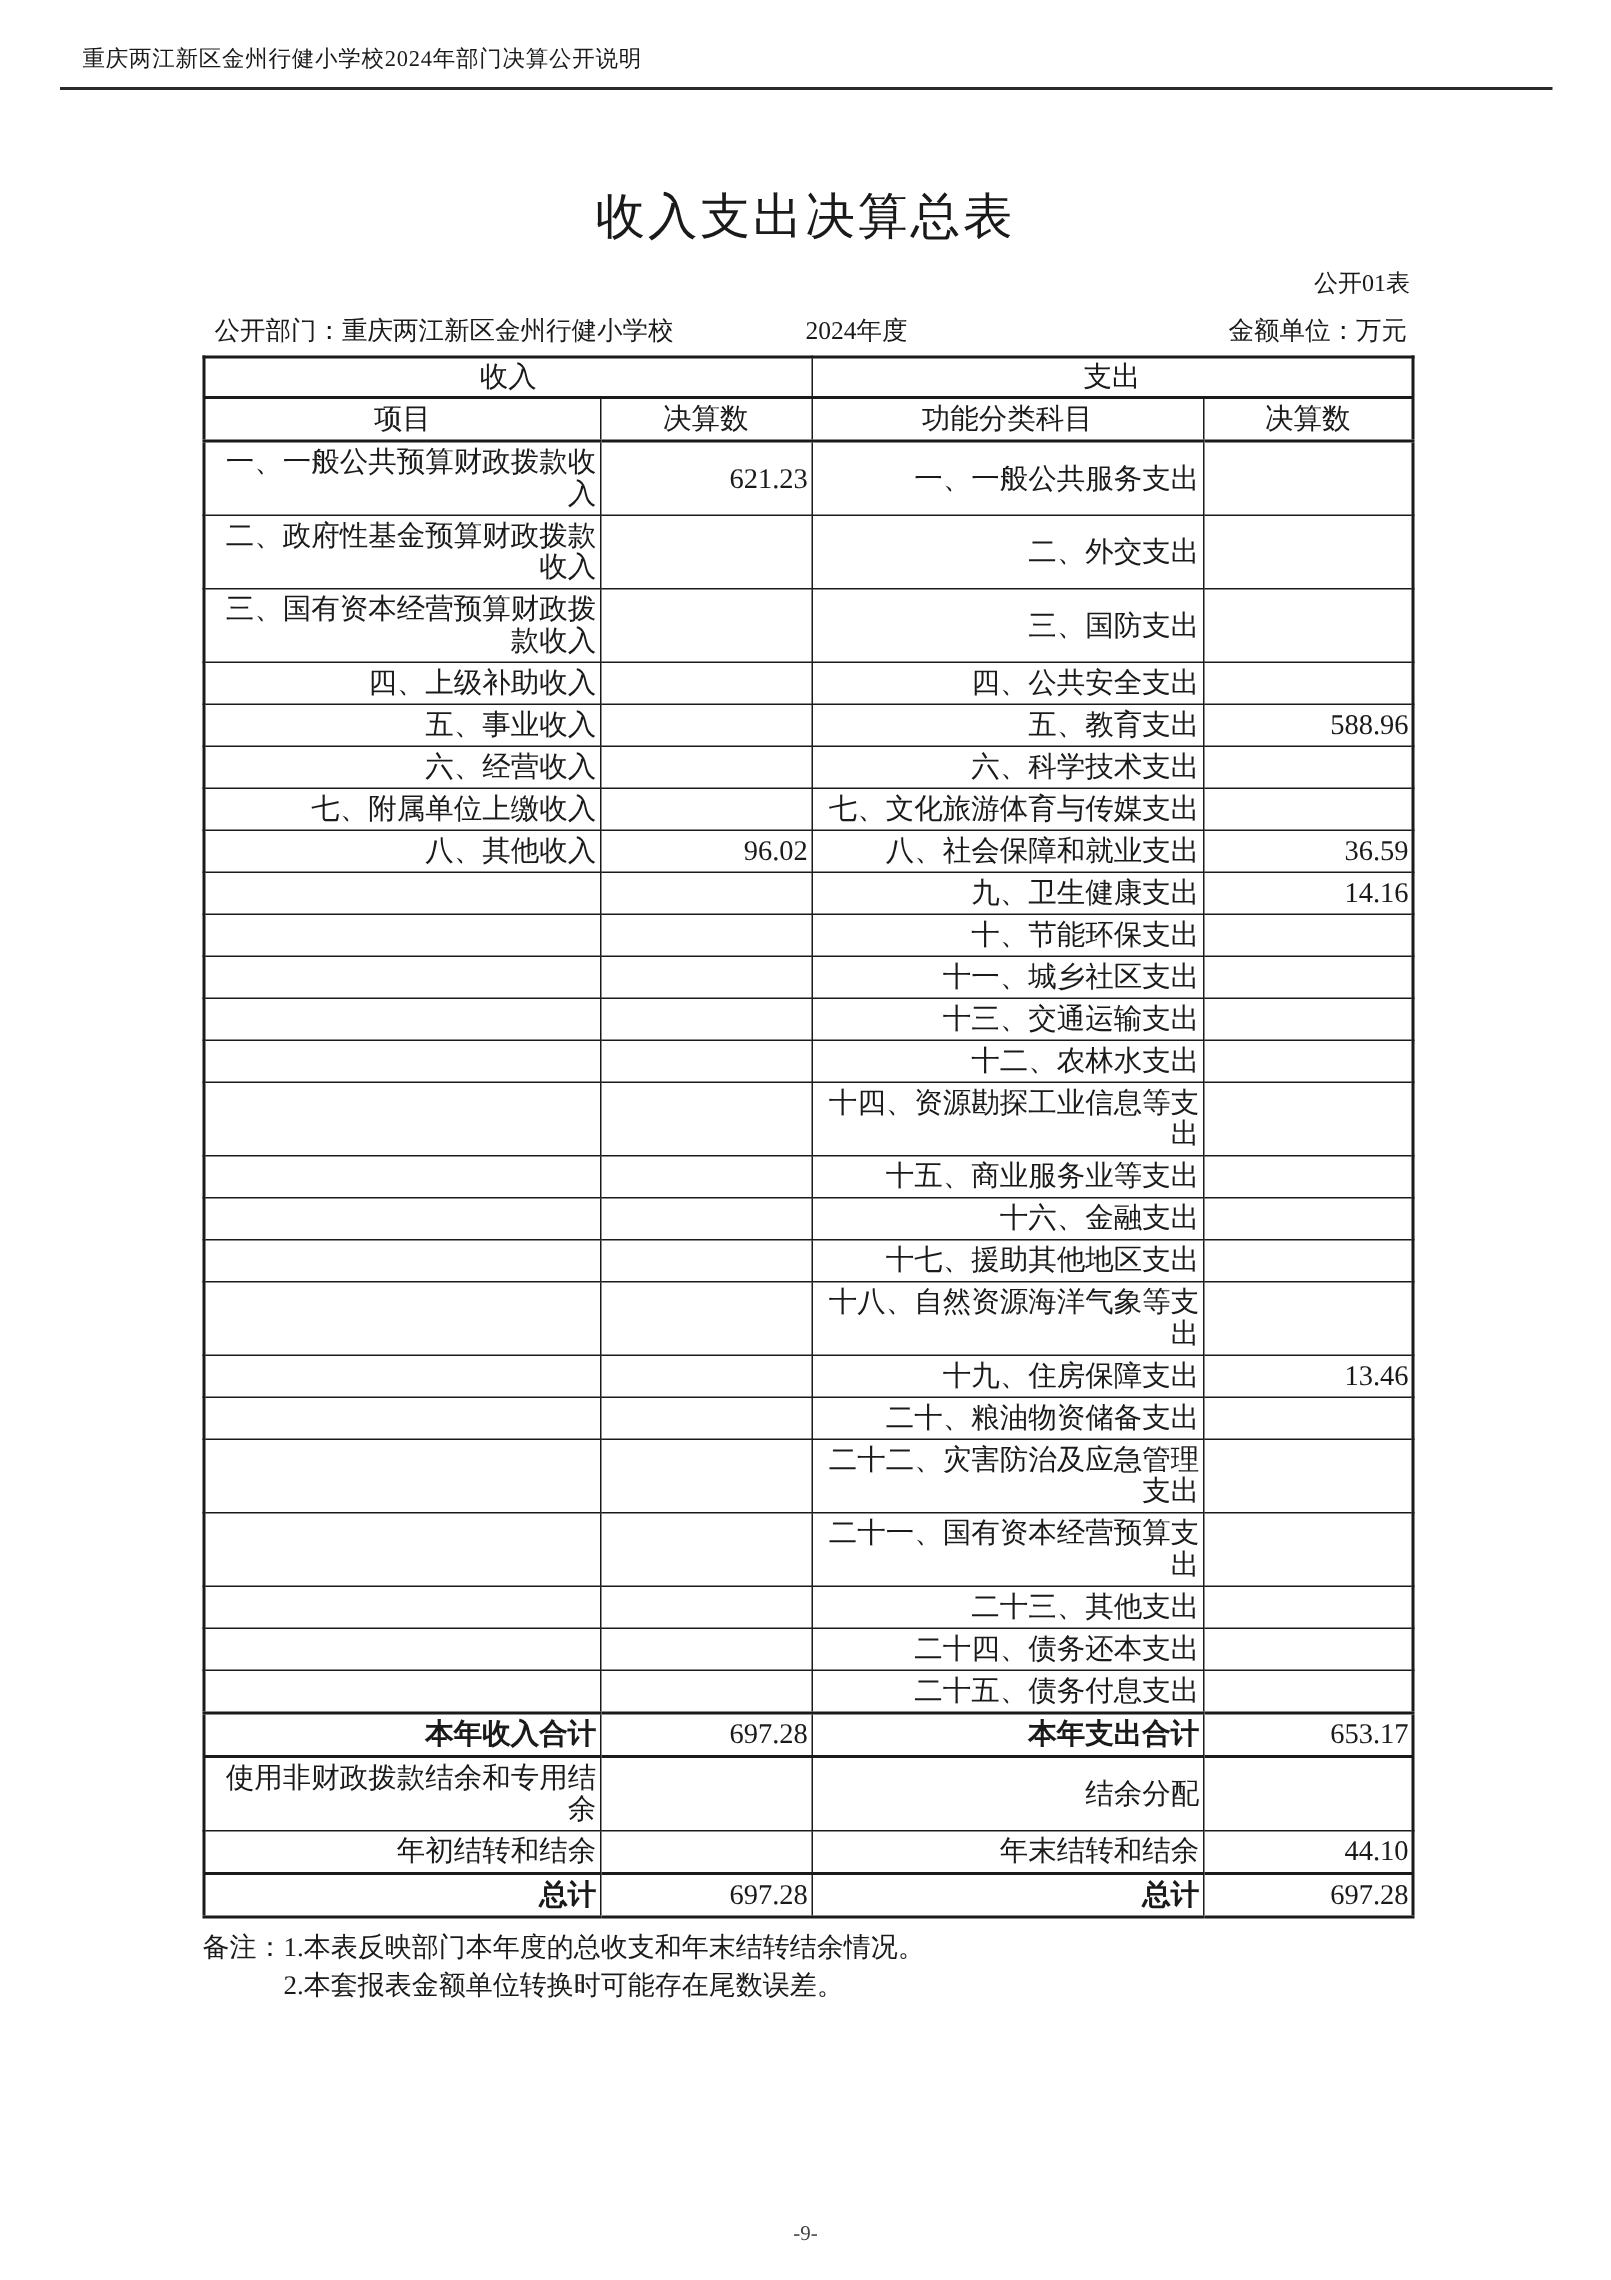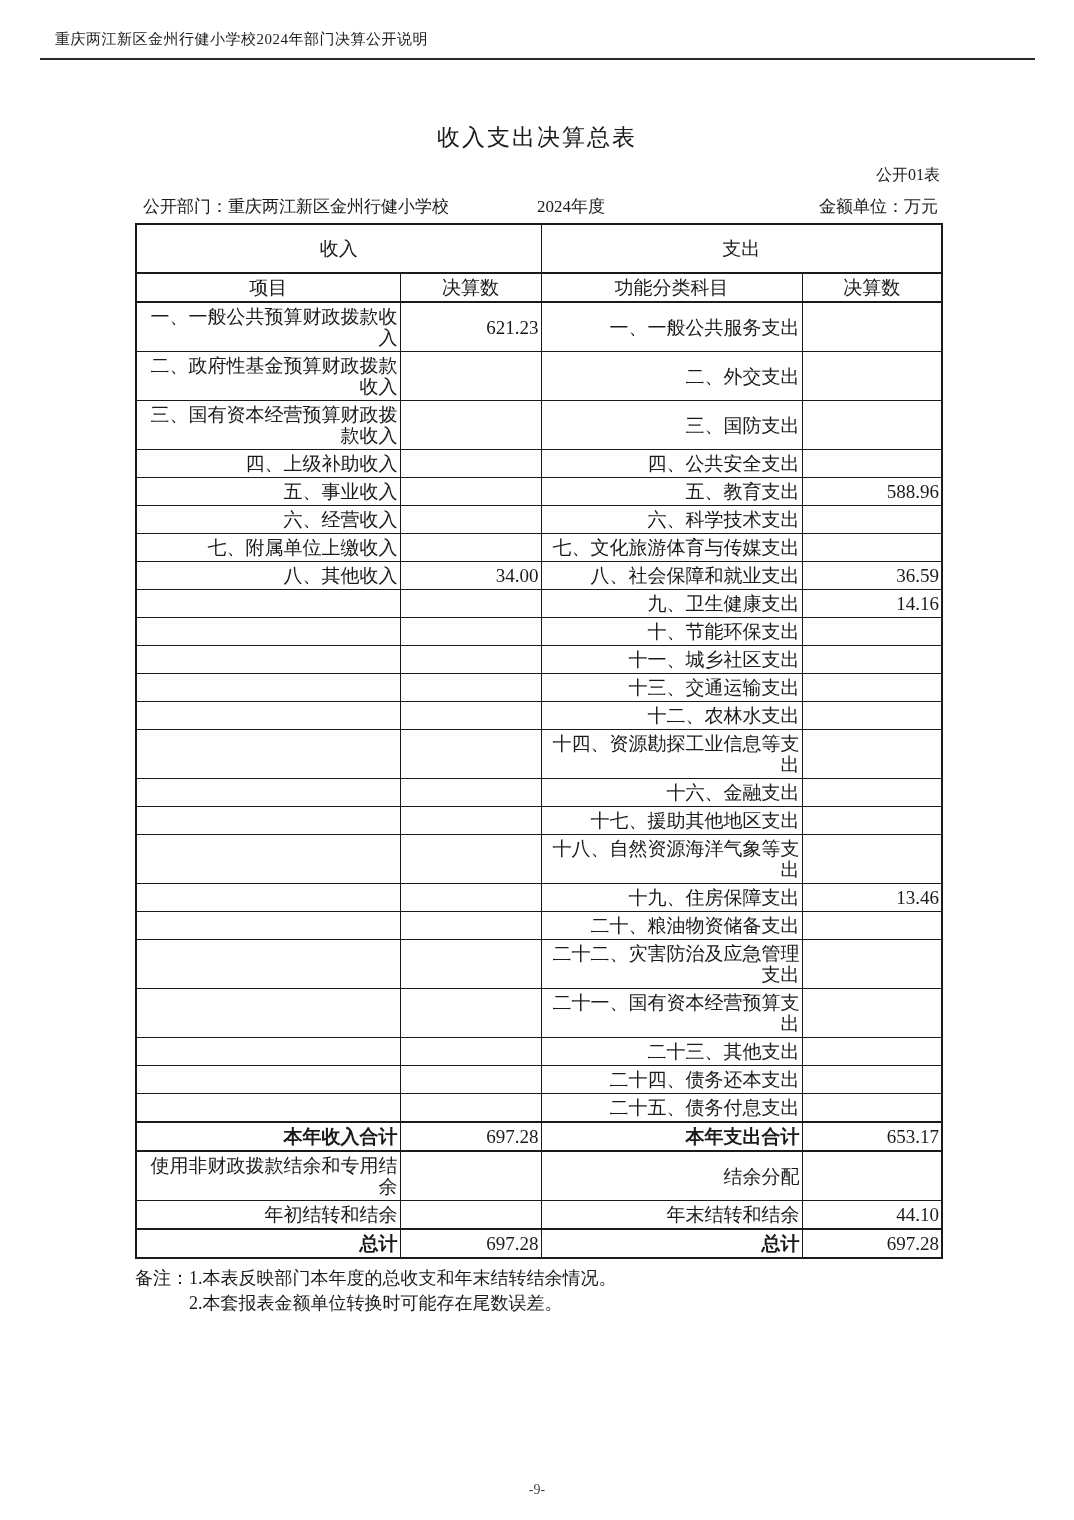--- a/index.html
+++ b/index.html
@@ -2,35 +2,35 @@
 <html><head>
 <meta charset="utf-8">
 <style>
   html,body{margin:0;padding:0;}
   body{
     width:1074px;height:1520px;background:#ffffff;position:relative;
     font-family:"Liberation Serif","DejaVu Serif",serif;color:#1a1a1a;
   }
   .doc-header{margin:30px 0 0 55px;font-size:15px;letter-spacing:.5px;}
   .doc-header-rule{margin:9px 0 0 40px;width:995px;height:2px;background:#2a2a2a;}
-  .title{margin:62px 0 0 0;text-align:center;font-size:23px;font-weight:normal;letter-spacing:2px;}
+  .title{margin:62px 0 0 0;text-align:center;font-size:33px;font-weight:normal;letter-spacing:2px;}
   .table-label{margin:12px 134px 0 0;text-align:right;font-size:16px;padding-left:19px;}
   .meta-row{position:relative;margin:9px 136px 0 143px;font-size:17px;height:22px;}
   .meta-year{position:absolute;left:394px;top:0;}
   .meta-unit{position:absolute;right:0;top:0;}
   table.budget{
     margin:6px 0 0 135px;border-collapse:collapse;table-layout:fixed;
     width:806px;border:2px solid #1a1a1a;
   }
   table.budget td,table.budget th{
     border:1px solid #1a1a1a;font-size:19px;font-weight:normal;
     line-height:21px;padding:3px 2px;vertical-align:middle;
     overflow:hidden;word-break:break-all;
   }
-  tr.group-header th{border-bottom:2px solid #1a1a1a;padding:13px 2px;text-align:center;}
+  tr.group-header th{border-bottom:2px solid #1a1a1a;padding:2px 2px;text-align:center;}
   tr.col-header th{border-bottom:2px solid #1a1a1a;}
   td.item{text-align:right;padding-left:2px;}
   td.num{text-align:right;padding-right:3px;}
   tr.total-row td{border-top:2px solid #1a1a1a;border-bottom:2px solid #1a1a1a;}
   tr.total-row td.item{font-weight:bold;text-align:right;padding-left:0;}
   .notes{margin:7px 0 0 135px;font-size:18px;line-height:25px;}
   .note-indent{padding-left:54px;}
   .page-number{position:absolute;top:1482px;left:0;width:100%;text-align:center;font-size:14px;color:#444;}
 </style>
 </head>
@@ -106,21 +106,21 @@
         <td class="num"></td>
       </tr>
       <tr>
         <td class="item">七、附属单位上缴收入</td>
         <td class="num"></td>
         <td class="item">七、文化旅游体育与传媒支出</td>
         <td class="num"></td>
       </tr>
       <tr>
         <td class="item">八、其他收入</td>
-        <td class="num">34.00</td>
+        <td class="num">96.02</td>
         <td class="item">八、社会保障和就业支出</td>
         <td class="num">36.59</td>
       </tr>
       <tr>
         <td class="item"></td>
         <td class="num"></td>
         <td class="item">九、卫生健康支出</td>
         <td class="num">14.16</td>
       </tr>
       <tr>
@@ -144,20 +144,26 @@
       <tr>
         <td class="item"></td>
         <td class="num"></td>
         <td class="item">十二、农林水支出</td>
         <td class="num"></td>
       </tr>
       <tr>
         <td class="item"></td>
         <td class="num"></td>
         <td class="item">十四、资源勘探工业信息等支出</td>
+        <td class="num"></td>
+      </tr>
+      <tr>
+        <td class="item"></td>
+        <td class="num"></td>
+        <td class="item">十五、商业服务业等支出</td>
         <td class="num"></td>
       </tr>
       <tr>
         <td class="item"></td>
         <td class="num"></td>
         <td class="item">十六、金融支出</td>
         <td class="num"></td>
       </tr>
       <tr>
         <td class="item"></td>

